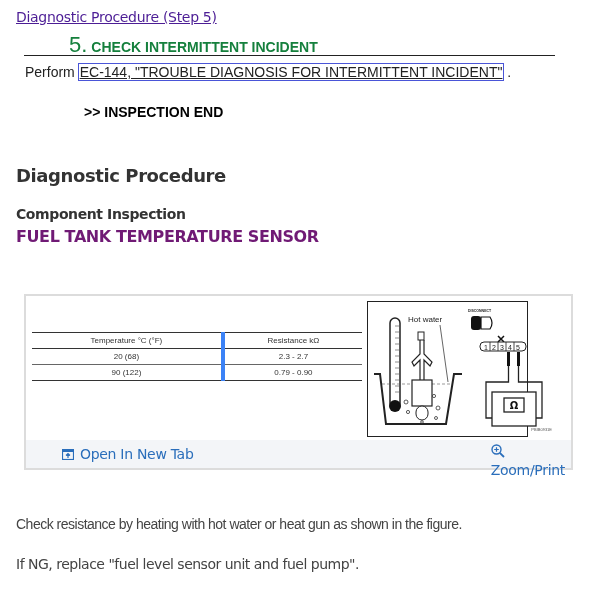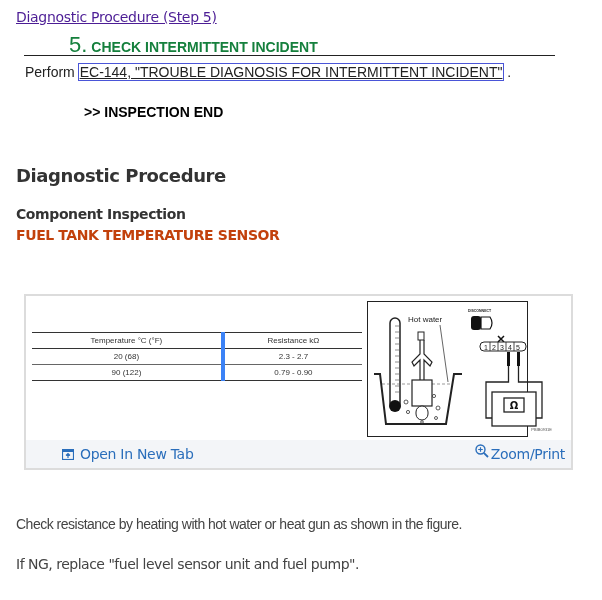--- a/index.html
+++ b/index.html
@@ -8,26 +8,26 @@
   .crumb { left:16px; top:9px; font-size:14px; color:#4c1d95; font-family:"DejaVu Sans", sans-serif; letter-spacing:-0.3px;text-decoration:underline; }
   .step { left:25px; top:32px; color:#15803d; white-space:nowrap;margin-left:44px; }
   .step .num { font-size:22px; font-family:"Liberation Sans", sans-serif; }
   .step .title { font-size:14px; font-weight:bold; margin-left:4px; }
   .rule { left:24px; top:55px; width:531px; height:0; border-top:1.5px solid #222; }
   .perform { left:25px; top:64px; font-size:14px; color:#222; white-space:nowrap; }
   .perform a { color:#222; text-decoration:underline; outline:1px solid #4a55d8; padding:0 1px; }
   .inspect-end { left:84px; top:104px; font-size:14px; font-weight:bold; color:#000000; }
   .h-diag { left:16px; top:165px; font-size:18px; font-weight:bold; color:#333; font-family:"DejaVu Sans", sans-serif; letter-spacing:-0.4px; }
   .h-comp { left:16px; top:206px; font-size:14px; font-weight:bold; color:#333; font-family:"DejaVu Sans", sans-serif; letter-spacing:-0.4px; }
-  .h-sensor { left:16px; top:227px; font-size:14px; font-weight:bold; color:#c2410c; font-family:"DejaVu Sans", sans-serif; letter-spacing:-0.4px; }
+  .h-sensor { left:16px; top:227px; font-size:16px; font-weight:bold; color:#701a75; font-family:"DejaVu Sans", sans-serif; letter-spacing:-0.4px; }
 
   .figure { left:24px; top:294px; width:549px; height:176px; border:2px solid #dcdcdc; background:#fff; box-sizing:border-box; }
   .fig-footer { position:absolute; left:0; right:0; bottom:0; height:28px; background:#f3f5f8; }
   .open-tab { position:absolute; left:12px; top:6px; font-size:14px; color:#2a6ebb; font-family:"DejaVu Sans", sans-serif; letter-spacing:-0.3px; display:flex; align-items:center; gap:6px; cursor:pointer;padding-left:24px; }
-  .zoom-print { position:absolute; right:6px; top:4px; font-size:14px; color:#2a6ebb; font-family:"DejaVu Sans", sans-serif; letter-spacing:-0.3px; display:flex; align-items:flex-start; gap:2px; cursor:pointer; }
+  .zoom-print { position:absolute; right:6px; top:4px; font-size:14px; color:#2a6ebb; font-family:"DejaVu Sans", sans-serif; letter-spacing:-0.3px; display:flex; align-items:flex-start; gap:2px; cursor:pointer;flex-direction:column; }
 
   table.spec { position:absolute; left:6px; top:36px; width:330px; border-collapse:collapse; font-size:8px; color:#333; }
   table.spec th, table.spec td { text-align:center; font-weight:normal; height:15px; padding:0; }
   table.spec thead tr { border-top:1.5px solid #333; border-bottom:1px solid #333; }
   table.spec tbody tr { border-bottom:1px solid #666; }
   table.spec tbody tr:last-child { border-bottom:1.5px solid #333; }
   table.spec th:first-child, table.spec td:first-child { border-right:4px solid #3b82f6; }
 
   .illus { position:absolute; left:341px; top:5px; width:161px; height:136px; border:1.5px solid #222; box-sizing:border-box; background:#fff; }
 

